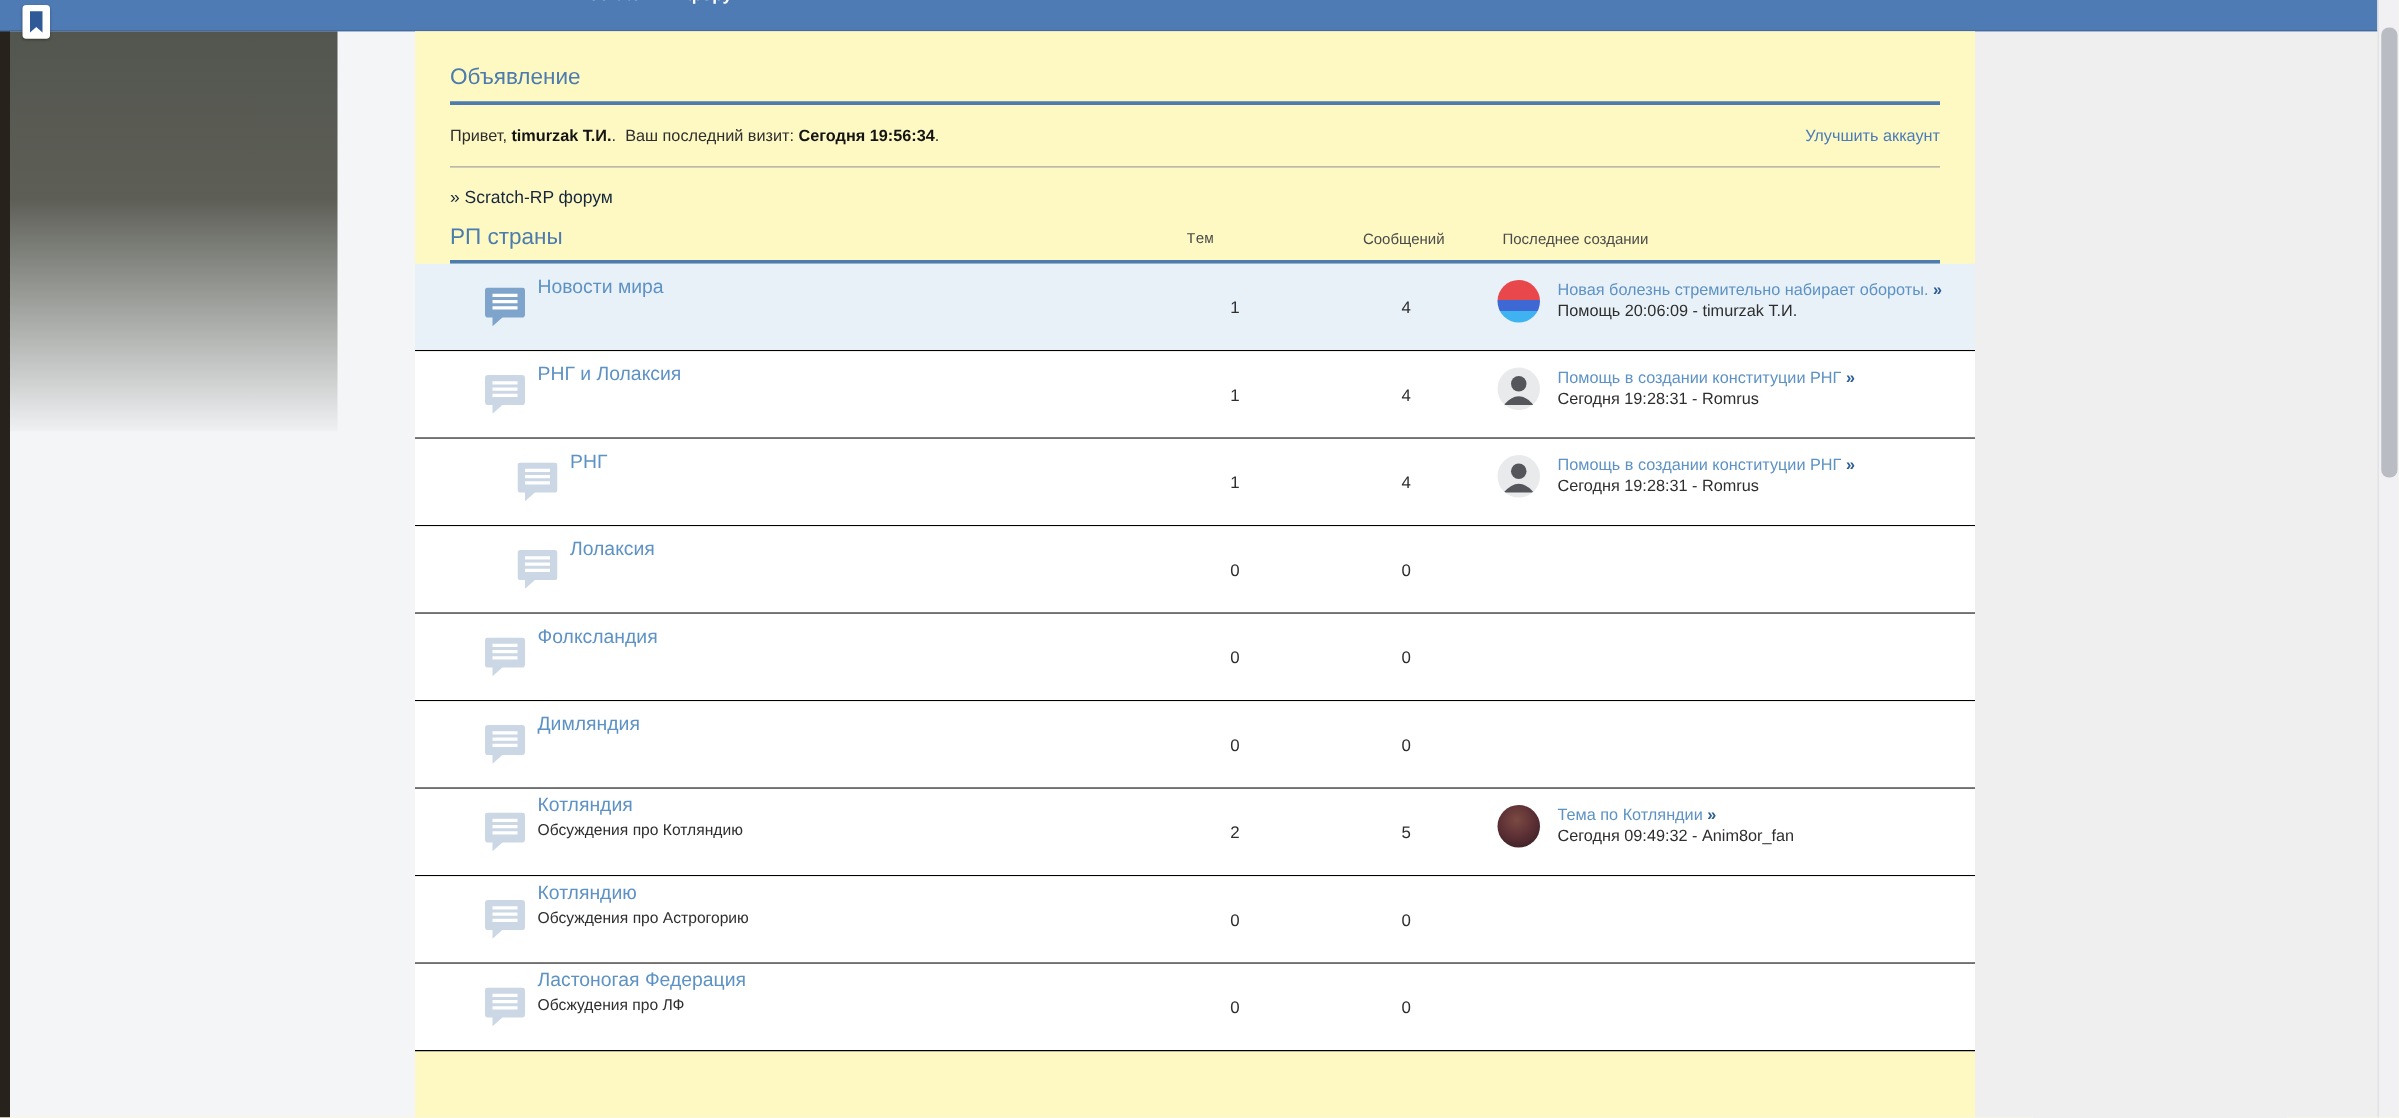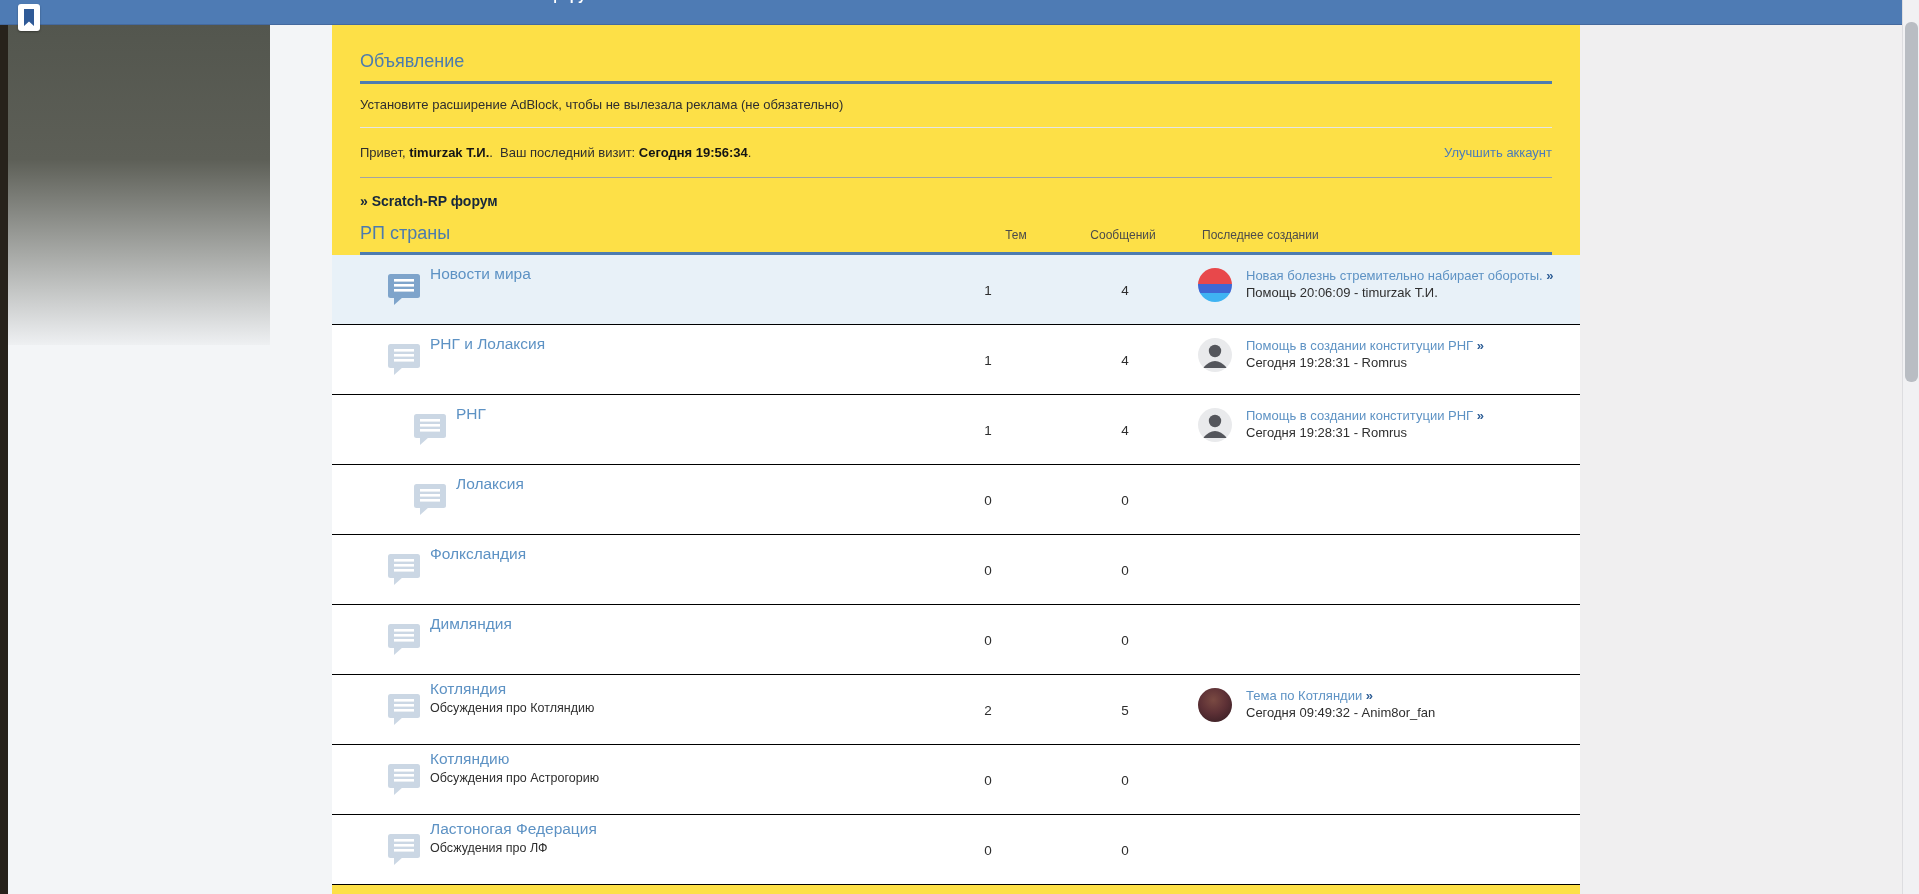--- a/index.html
+++ b/index.html
@@ -16,38 +16,38 @@
   .topbar-title-clip { position:absolute; left:470px; top:0; height:7px; width:220px; overflow:hidden; }
   .topbar-title-clip span { position:absolute; top:-13px; left:0; color:#ffffff; font-size:14px; font-weight:bold; white-space:nowrap; }
 
   .app-icon { position:absolute; left:18px; top:4px; width:22px; height:27px; background:#ffffff;
       border-radius:3px; box-shadow:0 1px 2px rgba(0,0,0,.35); display:flex; align-items:center; justify-content:center; }
 
   .scrollbar-track { position:absolute; right:0; top:0; width:17px; height:894px; background:#f1f1f3; border-left:1px solid #dddde0; }
   .scrollbar-thumb { position:absolute; left:2px; top:22px; width:13px; height:360px; background:#b9bdc3; border-radius:6px; }
 
   
-  .panel { position:absolute; left:332px; top:25px; width:1248px; height:869px; background:#fde047; overflow:hidden; }
+  .panel { position:absolute; left:332px; top:25px; width:1248px; height:869px; background:#fef9c3; overflow:hidden; }
   .inner { padding:0 28px; }
 
   .sec-title { font-size:18px; color:#4c7bae; }
   .sec-head { padding-top:26px; padding-bottom:9px; border-bottom:3px solid #4d7cb0; position:relative; }
 
   .announce-text { padding:13px 0 15px; font-size:13px; color:#2e2e2e; border-bottom:1px solid #e5e5e5; }
 
   .greet-row { display:flex; justify-content:space-between; align-items:center; padding:17px 0; font-size:13px;
       color:#2e2e2e; border-bottom:1px solid #a3a3a3; }
   .greet-row b { color:#141414; }
   .link { color:#4b7cba; text-decoration:none; cursor:pointer; }
 
-  .breadcrumb { padding:15px 0 14px; font-size:14px; font-weight:bold; color:#16273c; }
+  .breadcrumb { padding:15px 0 14px; font-size:14px; font-weight:normal; color:#16273c; }
 
   .cat-head { padding-bottom:8px; border-bottom:3px solid #4d7cb0; position:relative; }
   .col-lbl { position:absolute; bottom:10px; font-size:12px; color:#4b4b4b; }
-  .col-topics  { left:656px; transform:translateX(-50%); }
+  .col-topics  { left:600px; transform:translateX(-50%);font-family:Liberation Mono, monospace; }
   .col-posts   { left:763px; transform:translateX(-50%); }
   .col-last    { left:842px; }
 
   
   .frow { position:relative; height:70px; border-bottom:1px solid #000000; background:#ffffff; }
   .frow.hl { background:#e8f1f8; }
 
   .ficon { position:absolute; left:56px; top:19px; width:32px; height:31px; }
   .ficon.sub { left:82px; }
   .ficon.active { color:#7ea4cb; }
@@ -110,21 +110,20 @@
 <div class="scrollbar-track">
   <div class="scrollbar-thumb"></div>
 </div>
 
 <div class="panel">
   <div class="inner">
 
     <div class="sec-head">
       <span class="sec-title">Объявление</span>
     </div>
-    <div class="announce-text">Установите расширение AdBlock, чтобы не вылезала реклама (не обязательно)</div>
 
     <div class="greet-row">
       <span>
         <span>Привет, </span><b>timurzak Т.И.</b><span>.</span><span style="white-space:pre">  Ваш последний визит: </span><b>Сегодня 19:56:34</b><span>.</span>
       </span>
       <a class="link">Улучшить аккаунт</a>
     </div>
 
     <div class="breadcrumb">» Scratch-RP форум</div>
 

